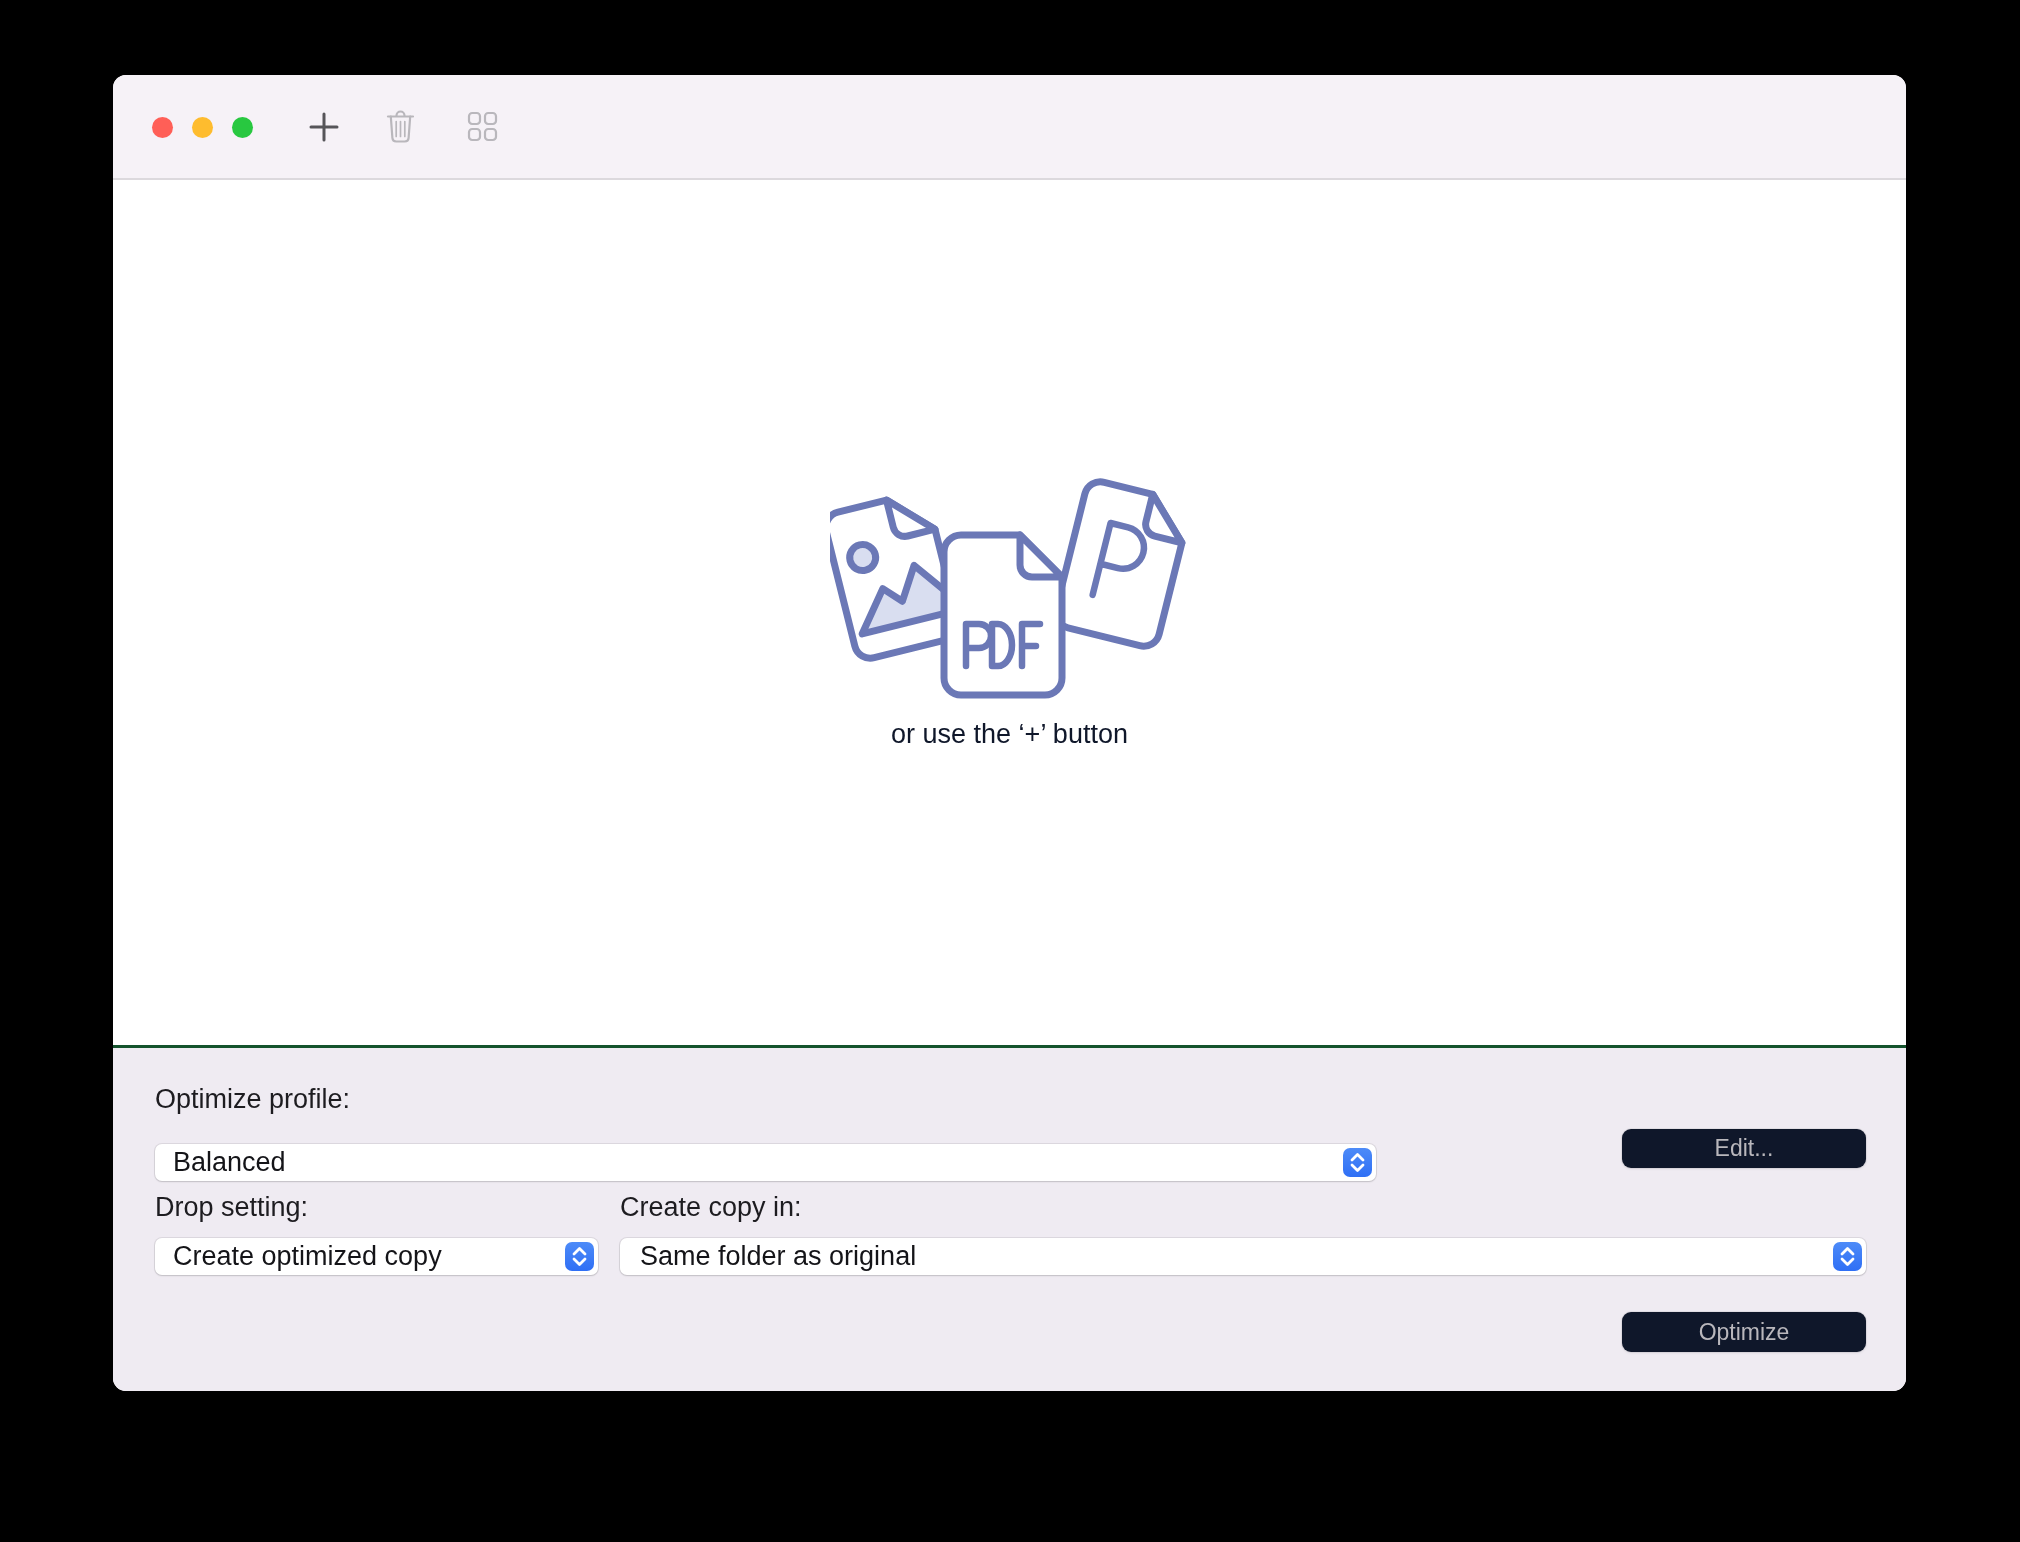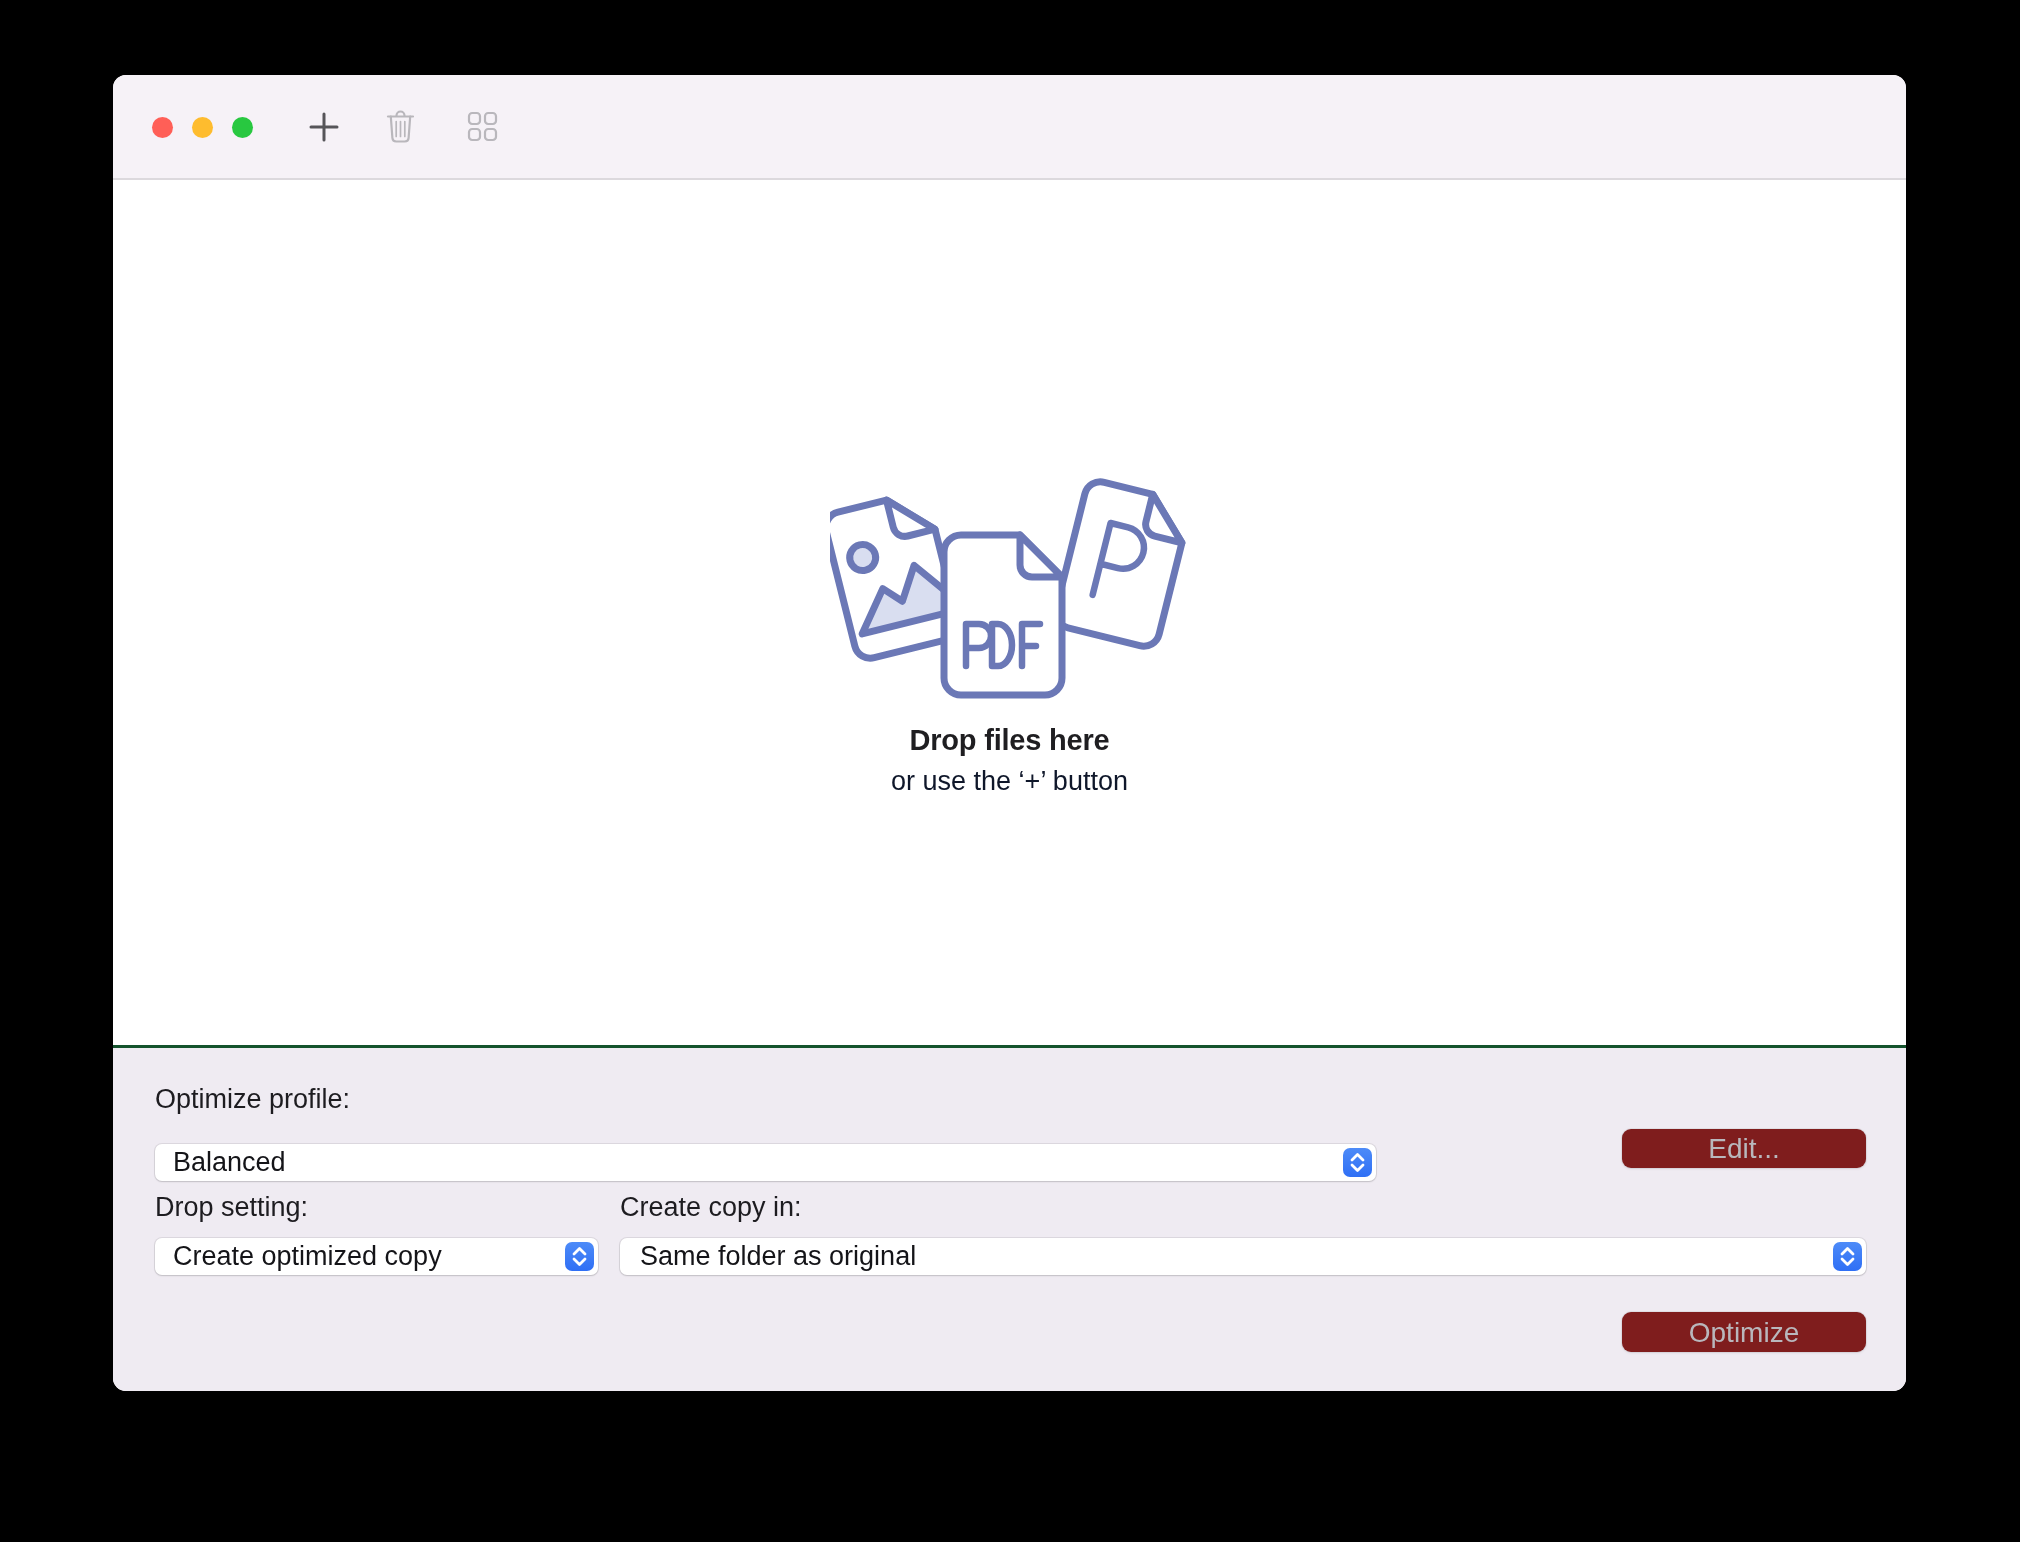--- a/index.html
+++ b/index.html
@@ -63,23 +63,23 @@
     cursor:default;
   }
   .dd-profile{left:42px;top:96px;width:1221px;}
   .dd-save{left:42px;top:190px;width:443px;}
   .dd-copy{left:507px;top:190px;width:1246px;padding-left:20px;}
   .stepper{
     position:absolute;right:4px;top:4px;width:29px;height:29px;border-radius:7px;
     background:linear-gradient(#4d8bf8,#2f6ff5);display:flex;align-items:center;justify-content:center;
   }
   .push-btn{
-    position:absolute;height:39px;background:#7f1d1d;border:none;border-radius:9px;
+    position:absolute;height:39px;background:#0f172a;border:none;border-radius:9px;
     box-shadow:0 0 0 1px rgba(0,0,0,.05),0 1px 3px rgba(0,0,0,.08);
-    font-size:28px;color:#b9b7bc;font-family:inherit;text-align:center;line-height:39px;padding:0;
+    font-size:23px;color:#b9b7bc;font-family:inherit;text-align:center;line-height:39px;padding:0;
   }
   .btn-edit{left:1509px;top:81px;width:244px;}
   .btn-optimize{left:1509px;top:264px;width:244px;height:40px;}
 </style>
 </head>
 <body>
 
 <div class="window">
 
   <div class="toolbar">
@@ -146,21 +146,20 @@
         <g transform="translate(114,59)">
           <path class="file-body" d="M76,0 H17 A17,17 0 0 0 0,17 V143 A17,17 0 0 0 17,160 H101 A17,17 0 0 0 118,143 V42 Z"></path>
           <path class="file-flap" d="M76,0 V30 A12,12 0 0 0 88,42 H118 Z"></path>
           <g>
             <path class="mono-letter" d="M22,131 V89 H35 A12,12 0 0 1 35,113 H22"></path>
             <path class="mono-letter" d="M48,131 V89 H54 A14,21 0 0 1 54,131 H48"></path>
             <path class="mono-letter" d="M96,89 H78 V131 M78,111 H92"></path>
           </g>
         </g>
       </svg>
-      <div class="drop-title">Drop files here</div>
       <div class="drop-subtitle">or use the ‘+’ button</div>
     </div>
   </div>
 
   <div class="panel">
 
     <div class="field-label lbl-profile">Optimize profile:</div>
 
     <div class="dropdown dd-profile">
       <span>Balanced</span>

